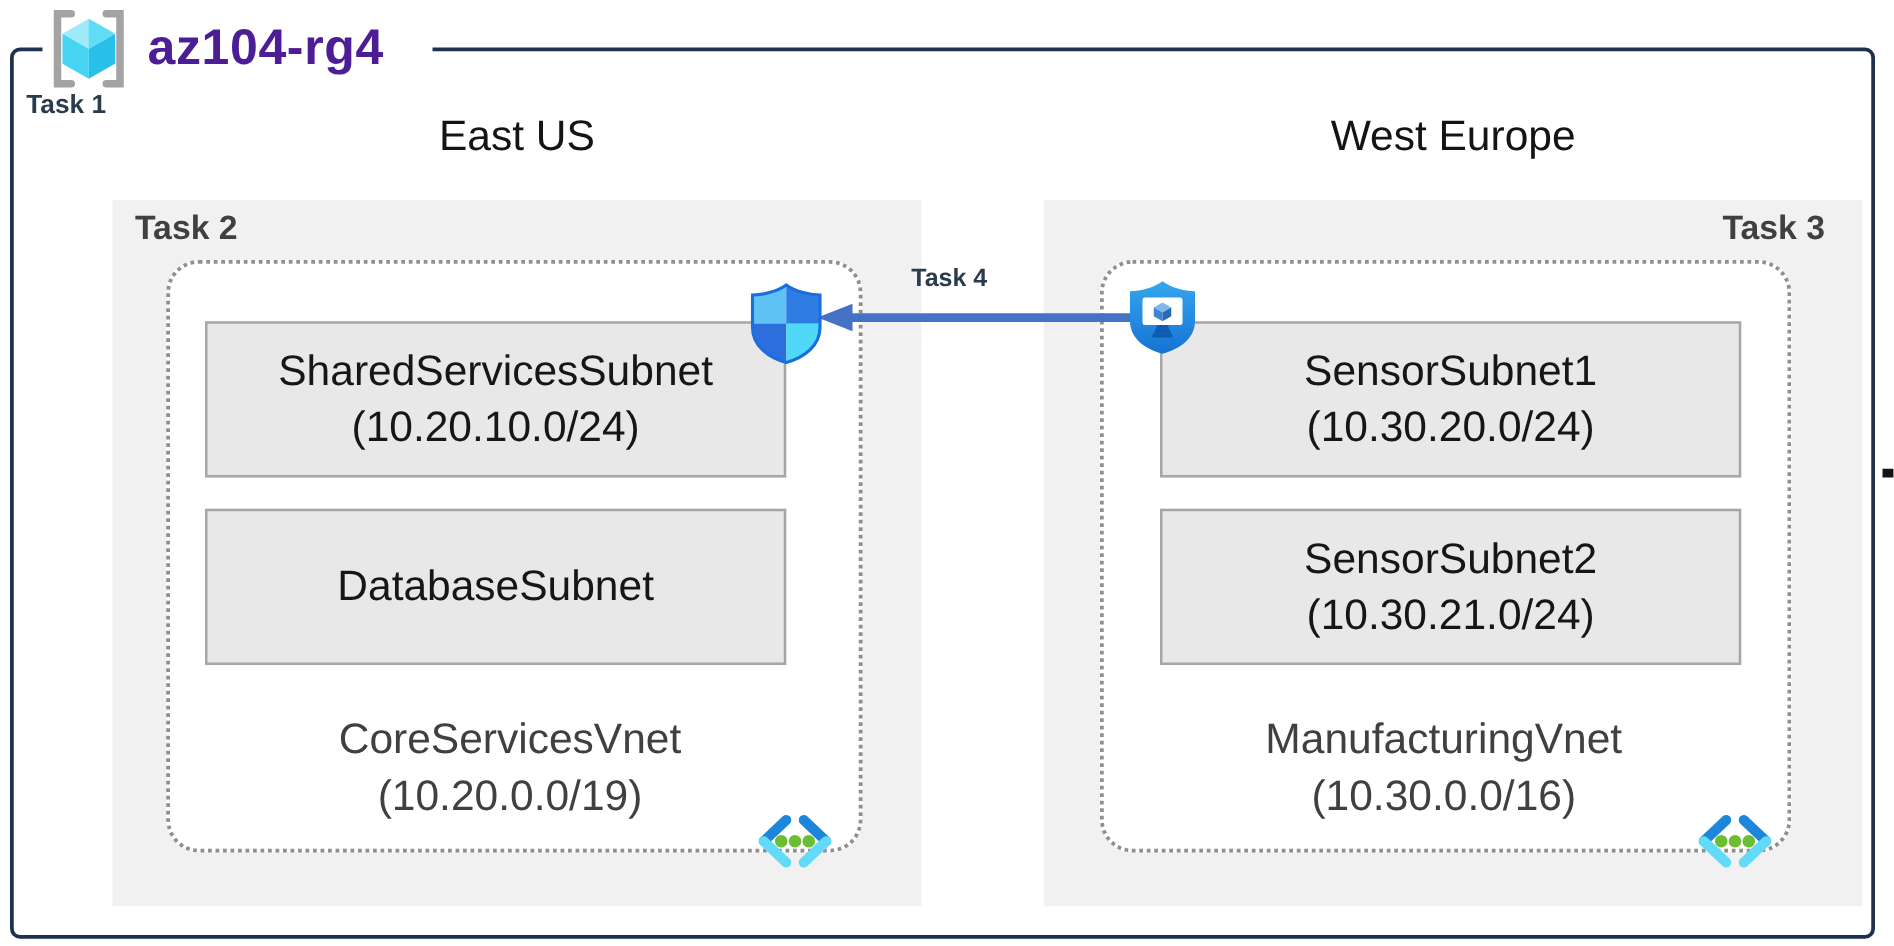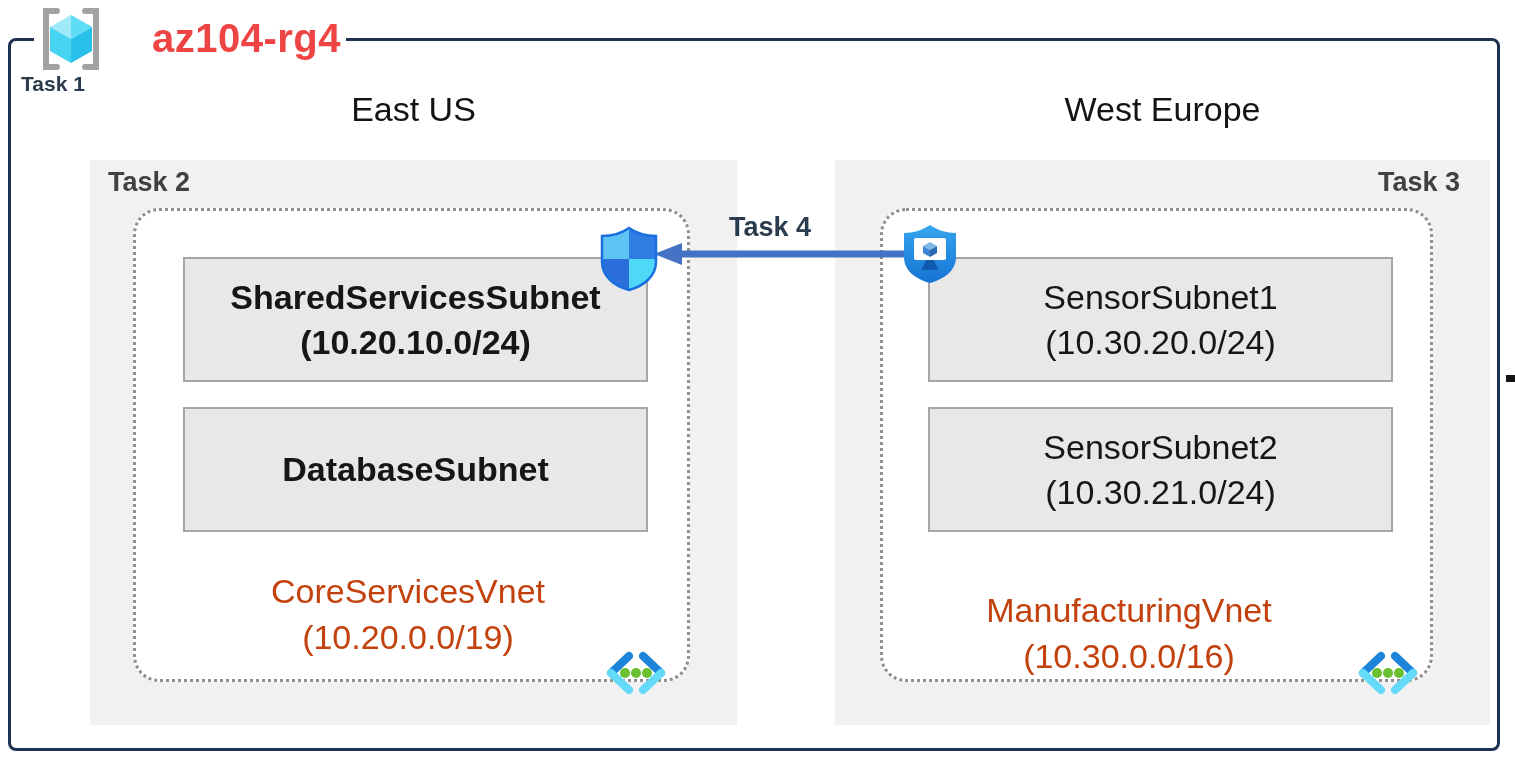--- a/index.html
+++ b/index.html
@@ -6,53 +6,53 @@
   .canvas{
     position:relative;width:1515px;height:757px;overflow:hidden;
     background:#fff;font-family:"Liberation Sans",sans-serif;color:#1a1a1a;
   }
   .frame{
     position:absolute;left:8px;top:38px;width:1486px;height:707px;
     border:3px solid #1e3150;border-radius:8px;background:#fff;
   }
   .title-patch{position:absolute;left:34px;top:33px;width:312px;height:14px;background:#fff;z-index:2;}
   .rg-icon{position:absolute;left:36px;top:5px;width:70px;height:68px;z-index:3;}
-  .rg-title{position:absolute;left:118px;top:16px;font-size:40px;font-weight:bold;color:#ef4444;z-index:3;letter-spacing:0.5px;margin-left:34px;}
+  .rg-title{position:absolute;left:118px;top:16px;font-size:40px;font-weight:bold;color:#4c1d95;z-index:3;letter-spacing:0.5px;}
   .task-label{position:absolute;font-size:21px;font-weight:bold;color:#2a3b4d;z-index:6;}
   .task1{left:21px;top:72px;}
-  .task4{left:729px;top:212px;font-size:27px;}
+  .task4{left:729px;top:212px;font-size:20px;}
   .region-heading{position:absolute;top:90px;font-size:34px;color:#141414;text-align:center;z-index:2;}
   .heading-east{left:90px;width:647px;}
   .heading-west{left:835px;width:655px;}
   .region-box{position:absolute;top:160px;height:565px;background:#f1f1f1;z-index:1;}
   .region-left{left:90px;width:647px;}
   .region-right{left:835px;width:655px;}
   .region-task-label{position:absolute;top:7px;left:18px;font-size:27px;font-weight:bold;color:#404040;}
   .region-task-label.at-right{left:auto;right:30px;margin-left:24px;}
   .dotted-vnet{
     position:absolute;top:208px;height:468px;background:#fff;
     border:3px dotted #8f8f8f;border-radius:26px;z-index:2;
   }
   .dotted-left{left:133px;width:551px;}
   .dotted-right{left:880px;width:547px;}
   .subnet{
     position:absolute;width:461px;height:121px;background:#e8e8e8;border:2px solid #a6a6a6;
     display:flex;flex-direction:column;align-items:center;justify-content:center;
     font-size:34px;line-height:45px;color:#161616;z-index:3;text-align:center;
   }
-  .sub-l{left:183px;font-weight:bold;}
+  .sub-l{left:164px;}
   .sub-r{left:928px;}
   .sub-top{top:257px;}
   .sub-bot{top:407px;}
   .vnet-label{
     position:absolute;top:568px;width:530px;text-align:center;
-    font-size:34px;line-height:46px;color:#c2410c;z-index:3;
+    font-size:34px;line-height:46px;color:#404040;z-index:3;
   }
   .vnl-left{left:143px;}
-  .vnl-right{left:864px;margin-top:19px;}
+  .vnl-right{left:890px;}
   .vnet-icon{position:absolute;width:70px;height:46px;z-index:4;}
   .vni-left{left:601px;top:650px;}
   .vni-right{left:1353px;top:650px;}
   .nsg-icon{position:absolute;left:599px;top:226px;width:60px;height:66px;z-index:5;}
   .bastion-icon{position:absolute;left:902px;top:224px;width:56px;height:60px;z-index:5;}
   .arrow{position:absolute;left:652px;top:240px;width:288px;height:28px;z-index:4;}
   .edge-dash{position:absolute;left:1506px;top:375px;width:9px;height:7px;background:#141414;z-index:6;}
 </style>
 </head>
 <body>

